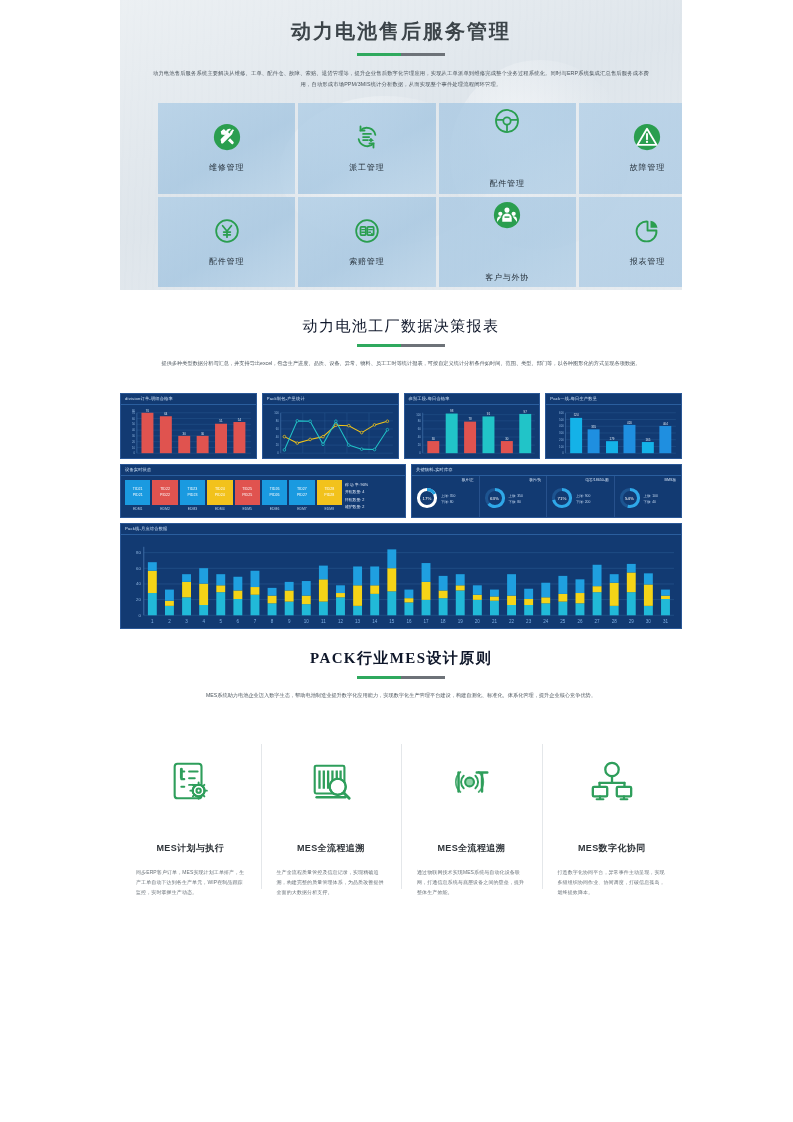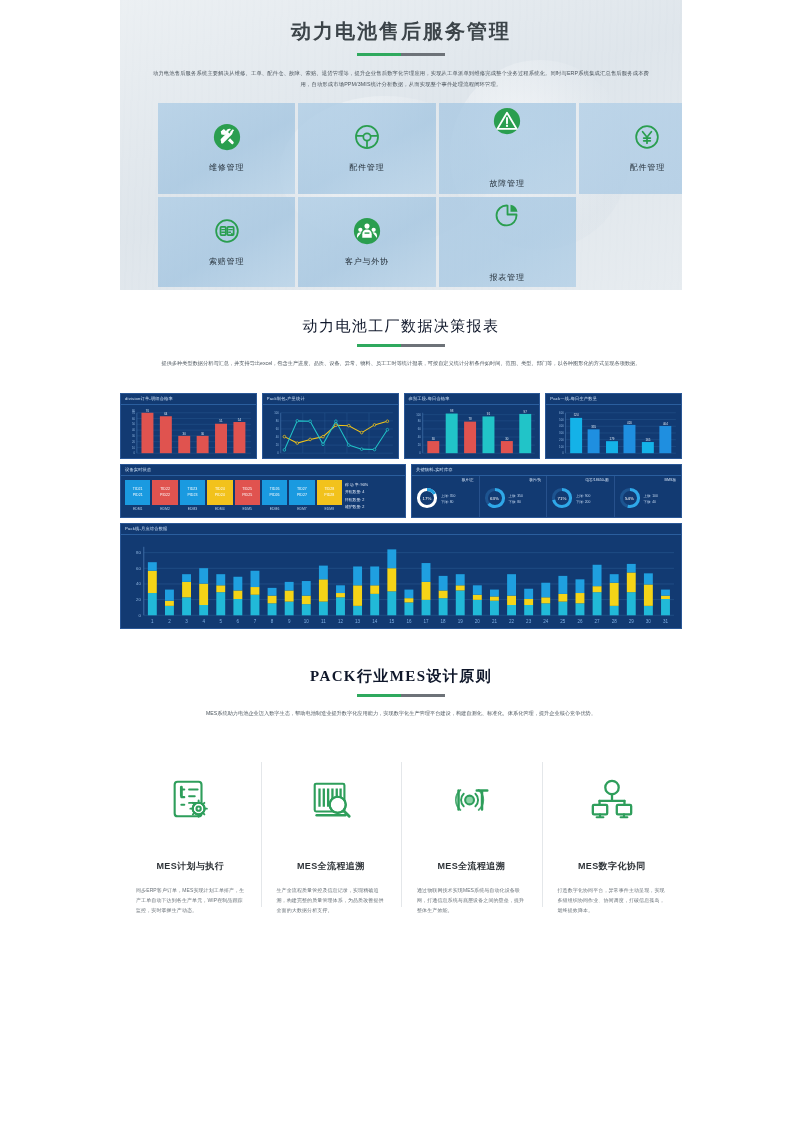--- a/index.html
+++ b/index.html
@@ -168,20 +168,32 @@
                 <circle cx="16" cy="16" r="15" fill="#2a9e4f"></circle>
               <path d="M10 9l5.5 5.5 2-2L12 7a4.6 4.6 0 0 0-1.8 2zm12.6-1.8l-3.1 3.1 1.4 1.4 3.1-3.1a4.4 4.4 0 0 0-1.4-1.4z" fill="#fff"></path>
               <path d="M9.2 22.8a1.8 1.8 0 0 0 2.6 0l10-10a4.4 4.4 0 0 0 .4-4.4l-3.5 3.5-1.5-1.5 3.5-3.5a4.5 4.5 0 0 0-6 5.6l-5.5 5.5a1.8 1.8 0 0 0 0 2.6z" fill="#fff"></path>
               <path d="M19.5 17.5l3.6 3.6a1.7 1.7 0 1 1-2.4 2.4l-3.6-3.6z" fill="#fff"></path>
               <path d="M12.8 7.2L8.9 9.4l.6 3.8 3.8.6 2.2-3.9z" fill="#fff"></path>
             </svg>
           </span>
           <span class="tile-lbl">维修管理</span>
         </div>
 
+        <div class="tile">
+          <span class="tile-ico">
+            <svg viewBox="0 0 32 32" fill="none" stroke="#2a9e4f" stroke-width="2.1" stroke-linecap="round">
+              <path d="M25.5 13.5A10 10 0 0 0 8.6 8.4"></path>
+                <path d="M6.5 18.5A10 10 0 0 0 23.4 23.6"></path>
+              <path d="M8.6 4v4.6h4.6M23.4 28v-4.6h-4.6"></path>
+              <path d="M11.5 12.5h9M11.5 16h7M11.5 19.5h5.5" stroke-width="2"></path>
+              <path d="M19 19.5l2.6 0-1.1-1.2M20.5 20.7l1.1-1.2"></path>
+            </svg>
+          </span>
+          <span class="tile-lbl">派工管理</span>
+        </div>
 
         <div class="tile">
           <span class="tile-ico">
             <svg viewBox="0 0 32 32" fill="none" stroke="#2a9e4f" stroke-width="2">
               <circle cx="16" cy="16" r="12.6"></circle>
                 <circle cx="16" cy="16" r="4.2"></circle>
               <path d="M3.6 14.6h8.6M19.8 14.6h8.6M16 20.2V28.4"></path>
             </svg>
           </span>
           <span class="tile-lbl">配件管理</span>
@@ -756,21 +768,21 @@
                   <text x="530.06" y="88">30</text>
                   <text x="547.35" y="88">31</text>
                 </g>
             </svg>
           </div>
         </div>
 
       </div>
     </section>
 
-    <section style="padding-top:38px;">
+    <section style="padding-top:20px;">
       <div class="sec-head">
         <div class="sec-title">PACK行业MES设计原则</div>
         <div class="rule">
             <i class="g"></i>
             <i class="d"></i>
           </div>
         <p class="sec-desc">MES系统助力电池企业迈入数字生态，帮助电池制造业提升数字化应用能力，实现数字化生产管理平台建设，构建自测化、标准化、体系化管理，提升企业核心竞争优势。</p>
       </div>
 
       <div class="cards" style="margin-top:35px;">

